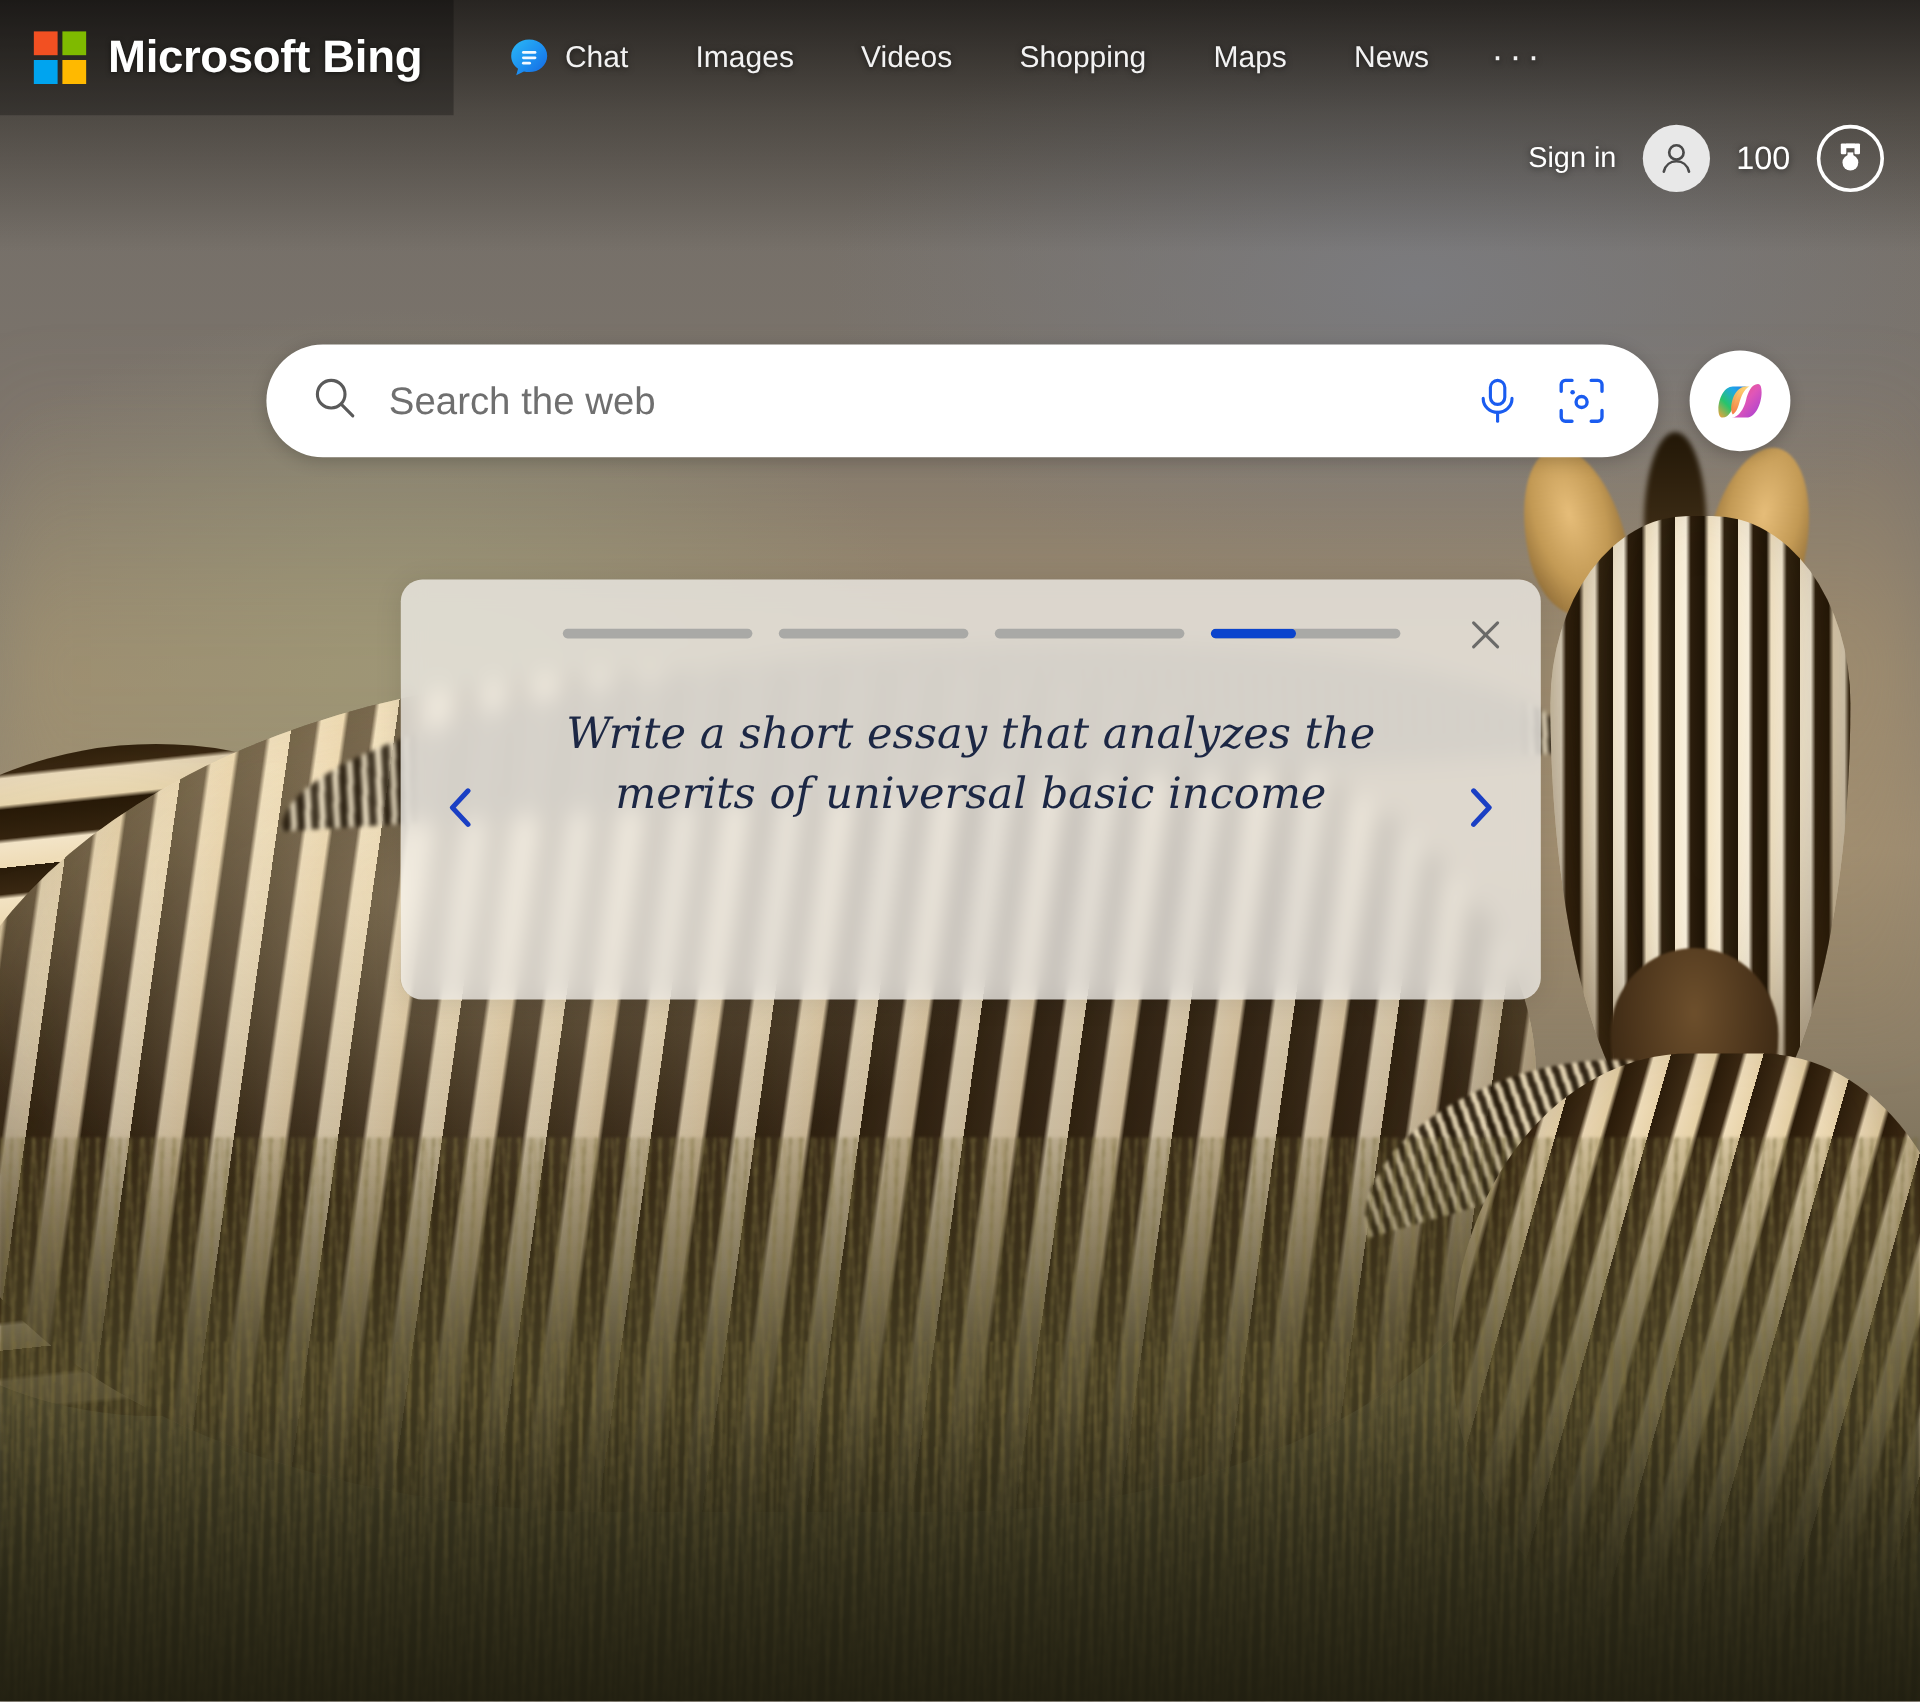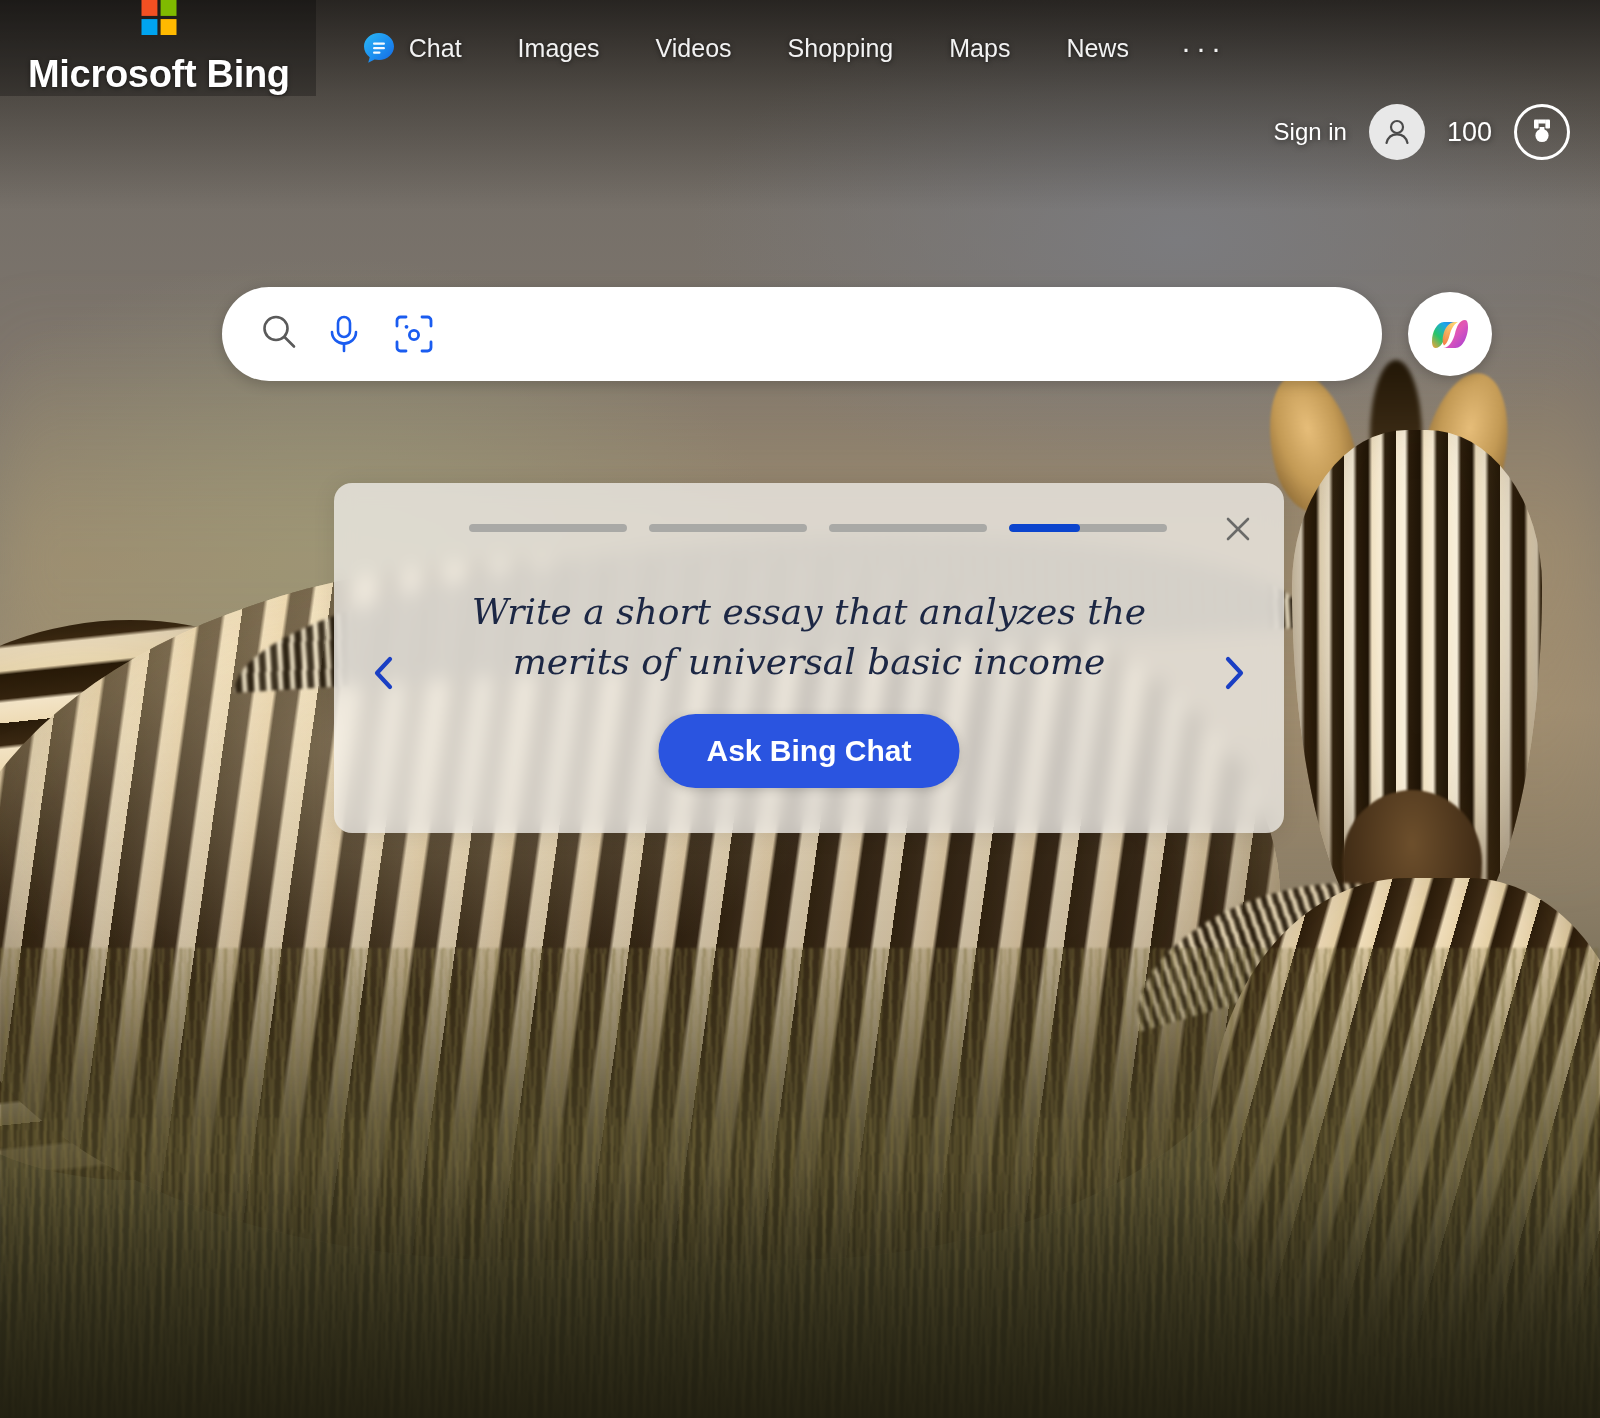--- a/index.html
+++ b/index.html
@@ -184,21 +184,20 @@
     z-index: 40;
   }
   .nav-row {
     position: absolute; left: 0; top: 0;
     display: flex; align-items: center; height: 96px;
   }
   .brand {
     display: flex; align-items: center; gap: 18px;
     padding: 0 26px 0 28px; height: 96px;
     background: rgba(0,0,0,0.28);
-    flex-direction: column;
   }
   .ms-logo { width: 44px; height: 44px; display: block; }
   .brand-name {
     color: #ffffff; font-size: 38px; font-weight: 700;
     letter-spacing: -0.3px; white-space: nowrap;
     text-shadow: 0 1px 4px rgba(0,0,0,0.55);
   }
   .nav-items { display: flex; align-items: center; gap: 0; margin-left: 46px; }
   .nav-link {
     color: #f2f2f2; font-size: 25px; padding: 10px 28px;
@@ -414,20 +413,21 @@
   </div>
 
   <div class="search-wrap">
     <div class="search-box">
       <span class="search-icon">
         <svg width="42" height="42" viewBox="0 0 42 42">
           <circle cx="18" cy="17.5" r="11.5" fill="none" stroke="#5a5a5a" stroke-width="2.6"></circle>
           <line x1="26.5" y1="26" x2="36" y2="35.5" stroke="#5a5a5a" stroke-width="2.6" stroke-linecap="round"></line>
         </svg>
       </span>
+      <input class="search-input" type="text" placeholder="Search the web" style="">
       <span class="search-actions">
         <span class="icon-btn">
           <svg width="40" height="44" viewBox="0 0 40 44">
             <rect x="14" y="5" width="12" height="20" rx="6" fill="none" stroke="#1a5cf0" stroke-width="2.6"></rect>
             <path d="M8 20c0 6.6 5.4 11.6 12 11.6S32 26.6 32 20" fill="none" stroke="#1a5cf0" stroke-width="2.6" stroke-linecap="round"></path>
             <line x1="20" y1="31.6" x2="20" y2="39" stroke="#1a5cf0" stroke-width="2.6" stroke-linecap="round"></line>
           </svg>
         </span>
         <span class="icon-btn">
           <svg width="44" height="44" viewBox="0 0 44 44">
@@ -499,16 +499,15 @@
     </div>
 
     <div class="card-arrow next">
       <svg width="34" height="42" viewBox="0 0 34 42">
         <polyline points="11,7 24,21 11,35" fill="none" stroke="#1a3fc4" stroke-width="4.2" stroke-linecap="round" stroke-linejoin="round"></polyline>
       </svg>
     </div>
 
     <div class="prompt-text">Write a short essay that analyzes the merits of universal basic income</div>
 
-    <button class="ask-btn">Ask Bing Chat</button>
   </div>
 
 </div>
 
 </body></html>

